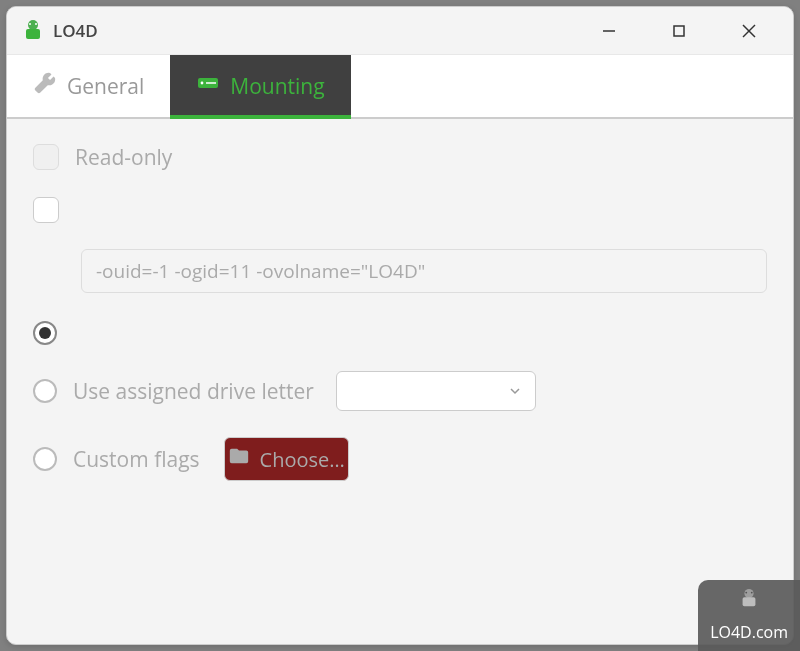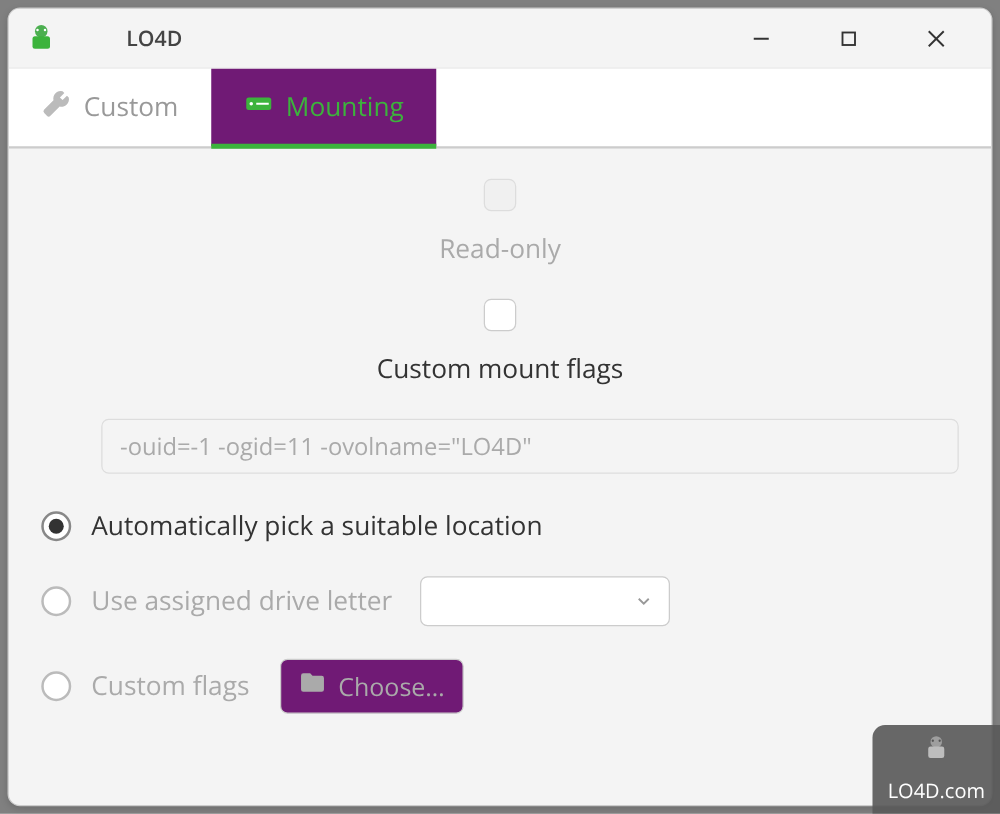--- a/index.html
+++ b/index.html
@@ -21,21 +21,20 @@
       overflow: hidden;
       box-shadow: 0 2px 6px rgba(0,0,0,0.15);
     }
     .titlebar {
       height: 48px;
       background: #f4f4f4;
       display: flex;
       align-items: center;
       padding: 12px 14px;
       border-bottom: 1px solid #e8e8e8;
-      gap: 48px;
     }
     .app-icon {
       width: 24px; height: 24px;
       margin-right: 8px;
     }
     .title-text {
       font-size: 17px;
       font-weight: 600;
       color: #444;
       flex: 1;
@@ -63,41 +62,40 @@
       display: flex;
       align-items: center;
       gap: 10px;
       padding: 0 26px;
       font-size: 21px;
       color: #999;
       cursor: pointer;
       position: relative;
     }
     .tab.active {
-      background: #701a75;
+      background: #404040;
       color: #3cb33c;
     }
     .tab.active::after {
       content: "";
       position: absolute;
       left: 0; right: 0; bottom: -2px;
       height: 4px;
       background: #3cb33c;
     }
     .tab svg { width: 24px; height: 24px; }
     .content {
       padding: 24px 26px;
       background: #f4f4f4;
     }
     .checkbox-row {
       display: flex;
       align-items: center;
       gap: 16px;
       margin-bottom: 26px;
-      flex-direction: column;
     }
     .checkbox {
       width: 26px; height: 26px;
       border: 1px solid #ccc;
       border-radius: 6px;
       background: #fff;
       cursor: pointer;
     }
     .checkbox.disabled {
       background: #f0f0f0;
@@ -162,25 +160,25 @@
       align-items: center;
       justify-content: flex-end;
       padding: 0 14px;
       margin-left: 6px;
       cursor: pointer;
     }
     .choose-btn {
       height: 44px;
       border: 1px solid #ccc;
       border-radius: 6px;
-      background: #701a75;
+      background: #7f1d1d;
       display: flex;
       align-items: center;
       gap: 10px;
-      padding: 0 14px;
+      padding: 0 3px;
       color: #aaa;
       font-size: 20px;
       margin-left: 8px;
       cursor: pointer;
     }
     .watermark {
       position: absolute;
       right: 0;
       bottom: 0;
       display: flex;
@@ -230,21 +228,21 @@
     </div>
   </div>
 
   <div class="tabs">
     <div class="tab">
       <span>
         <svg viewBox="0 0 24 24" fill="#bbb">
             <path d="M22 6.92l-1.41-1.41-3.54 3.54-2.12-2.12 3.54-3.54L17.05 2A6 6 0 009.8 9.24L2.39 16.66a2 2 0 000 2.83l2.12 2.12a2 2 0 002.83 0l7.42-7.42A6 6 0 0022 6.92z"></path>
           </svg>
       </span>
-      <span>Custom</span>
+      <span>General</span>
     </div>
     <div class="tab active">
       <span>
         <svg viewBox="0 0 24 24" fill="#3cb33c">
             <rect x="2" y="7" width="20" height="10" rx="2"></rect>
             <circle cx="6" cy="12" r="1.4" fill="#fff"></circle>
             <line x1="10" y1="12" x2="20" y2="12" stroke="#fff" stroke-width="1.5"></line>
           </svg>
       </span>
       <span>Mounting</span>
@@ -253,33 +251,31 @@
 
   <div class="content">
 
     <div class="checkbox-row">
       <div class="checkbox disabled"></div>
       <span class="cb-label disabled">Read-only</span>
     </div>
 
     <div class="checkbox-row">
       <div class="checkbox"></div>
-      <span class="cb-label">Custom mount flags</span>
     </div>
 
     <div class="textfield">
       <span>-ouid=-1 -ogid=11 -ovolname="LO4D"</span>
     </div>
 
 
     <div class="radio-row">
       <div class="radio">
           <div class="dot"></div>
         </div>
-      <span class="radio-label">Automatically pick a suitable location</span>
     </div>
 
     <div class="radio-row">
       <div class="radio unselected"></div>
       <span class="radio-label faded">Use assigned drive letter</span>
       <div class="dropdown">
         <span>
           <svg width="12" height="12" viewBox="0 0 12 12">
               <path d="M2 4l4 4 4-4" fill="none" stroke="#999" stroke-width="1.5"></path>
             </svg>

